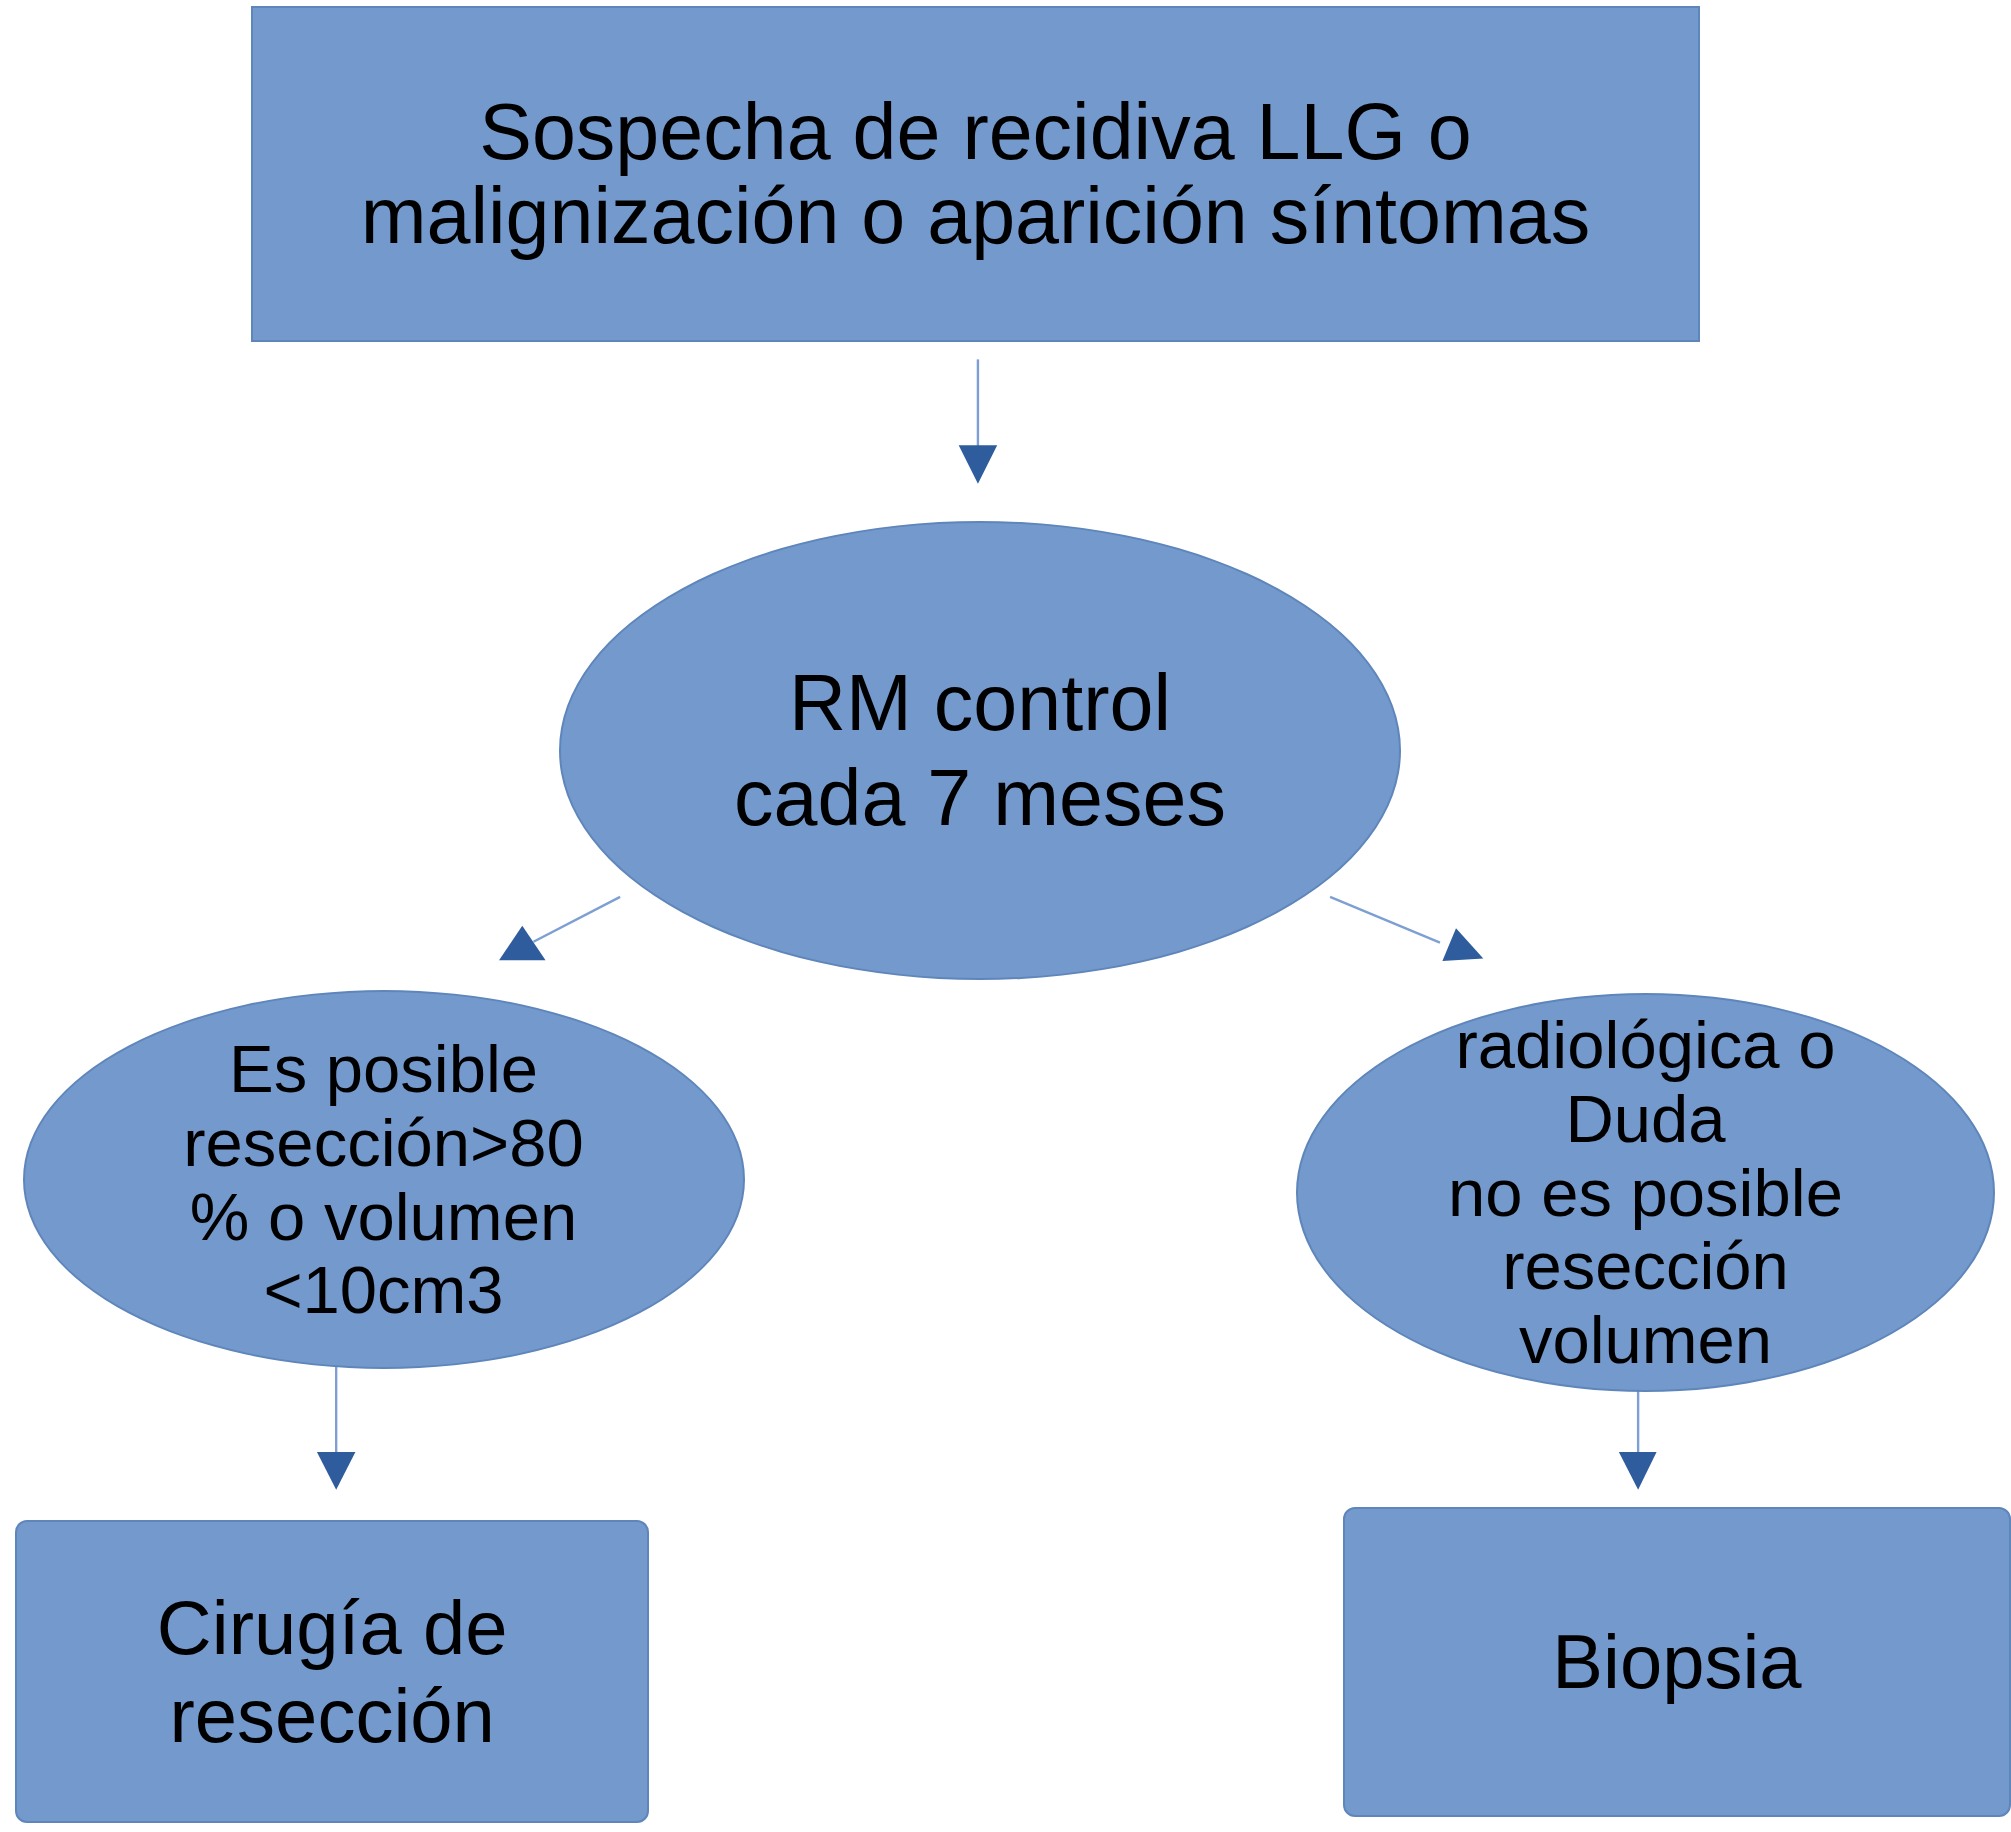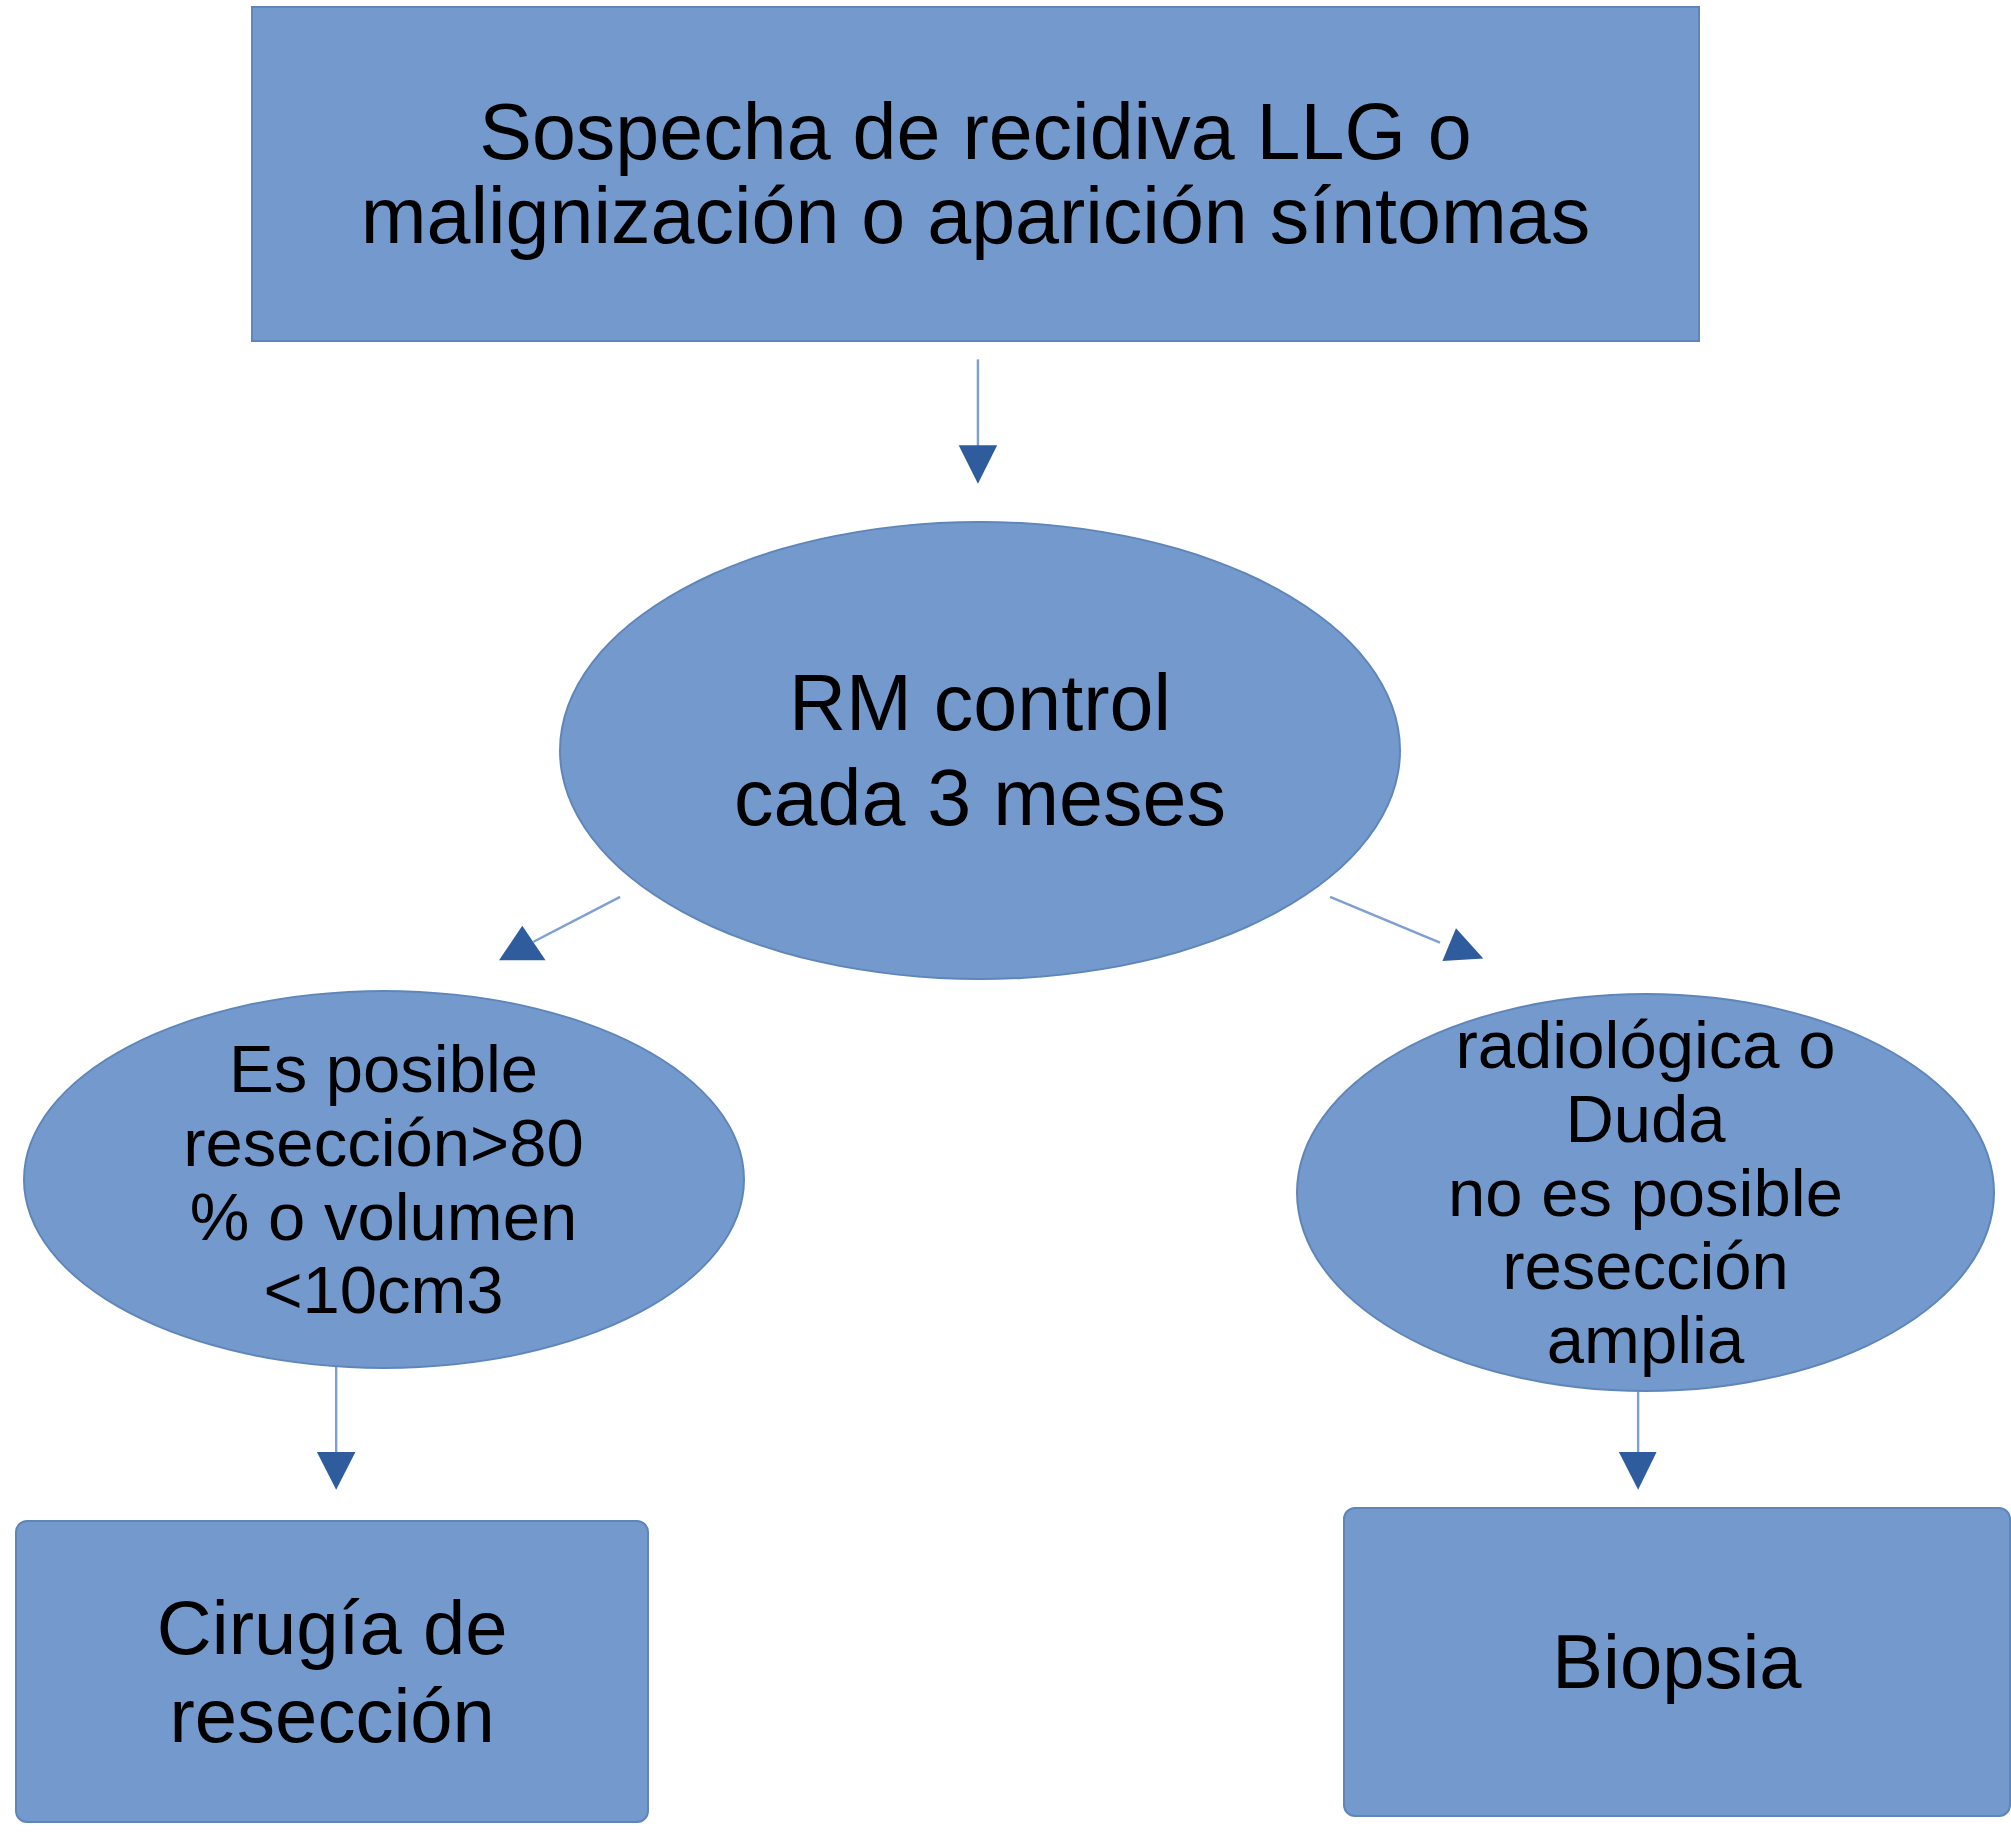--- a/index.html
+++ b/index.html
@@ -71,40 +71,40 @@
   <div class="node rect" style="left:251px; top:6.4px; width:1449px; height:336px; font-size:79px; line-height:1.07;">
     <div class="label">
       <span class="line">Sospecha de recidiva LLG o</span>
       <span class="line">malignización o aparición síntomas</span>
     </div>
   </div>
 
   <div class="node ellipse" style="left:559px; top:521px; width:842px; height:459px; font-size:79px; line-height:1.2;">
     <div class="label">
       <span class="line">RM control</span>
-      <span class="line">cada 3 meses</span>
+      <span class="line">cada 7 meses</span>
     </div>
   </div>
 
   <div class="node ellipse" style="left:22.5px; top:990px; width:722px; height:379px; font-size:67px; line-height:1.1;text-align:center;">
     <div class="label">
       <span class="line">Es posible</span>
       <span class="line">resección&gt;80</span>
       <span class="line">% o volumen</span>
       <span class="line">&lt;10cm3</span>
     </div>
   </div>
 
   <div class="node ellipse" style="left:1296px; top:993px; width:699px; height:399px; font-size:67px; line-height:1.1;">
     <div class="label">
       <span class="line">radiológica o</span>
       <span class="line">Duda</span>
       <span class="line">no es posible</span>
       <span class="line">resección</span>
-      <span class="line">amplia</span>
+      <span class="line">volumen</span>
     </div>
   </div>
 
   <div class="node rounded" style="left:15.2px; top:1520px; width:634px; height:303px; font-size:76px; line-height:1.15;">
     <div class="label">
       <span class="line">Cirugía de</span>
       <span class="line">resección</span>
     </div>
   </div>
 

